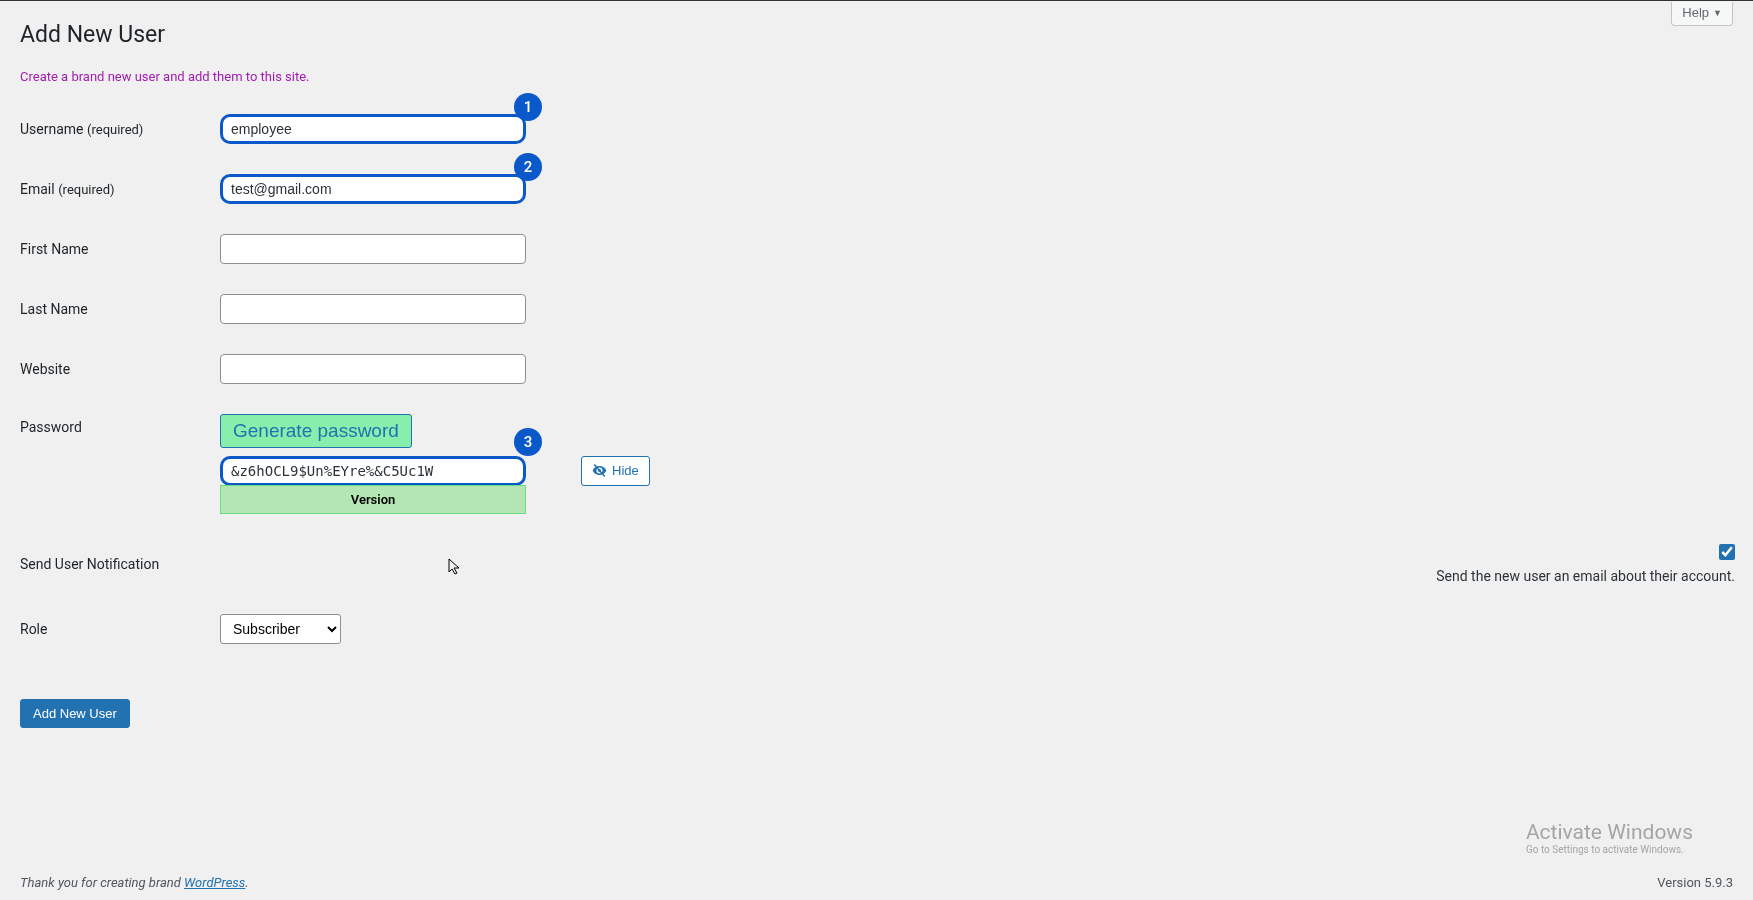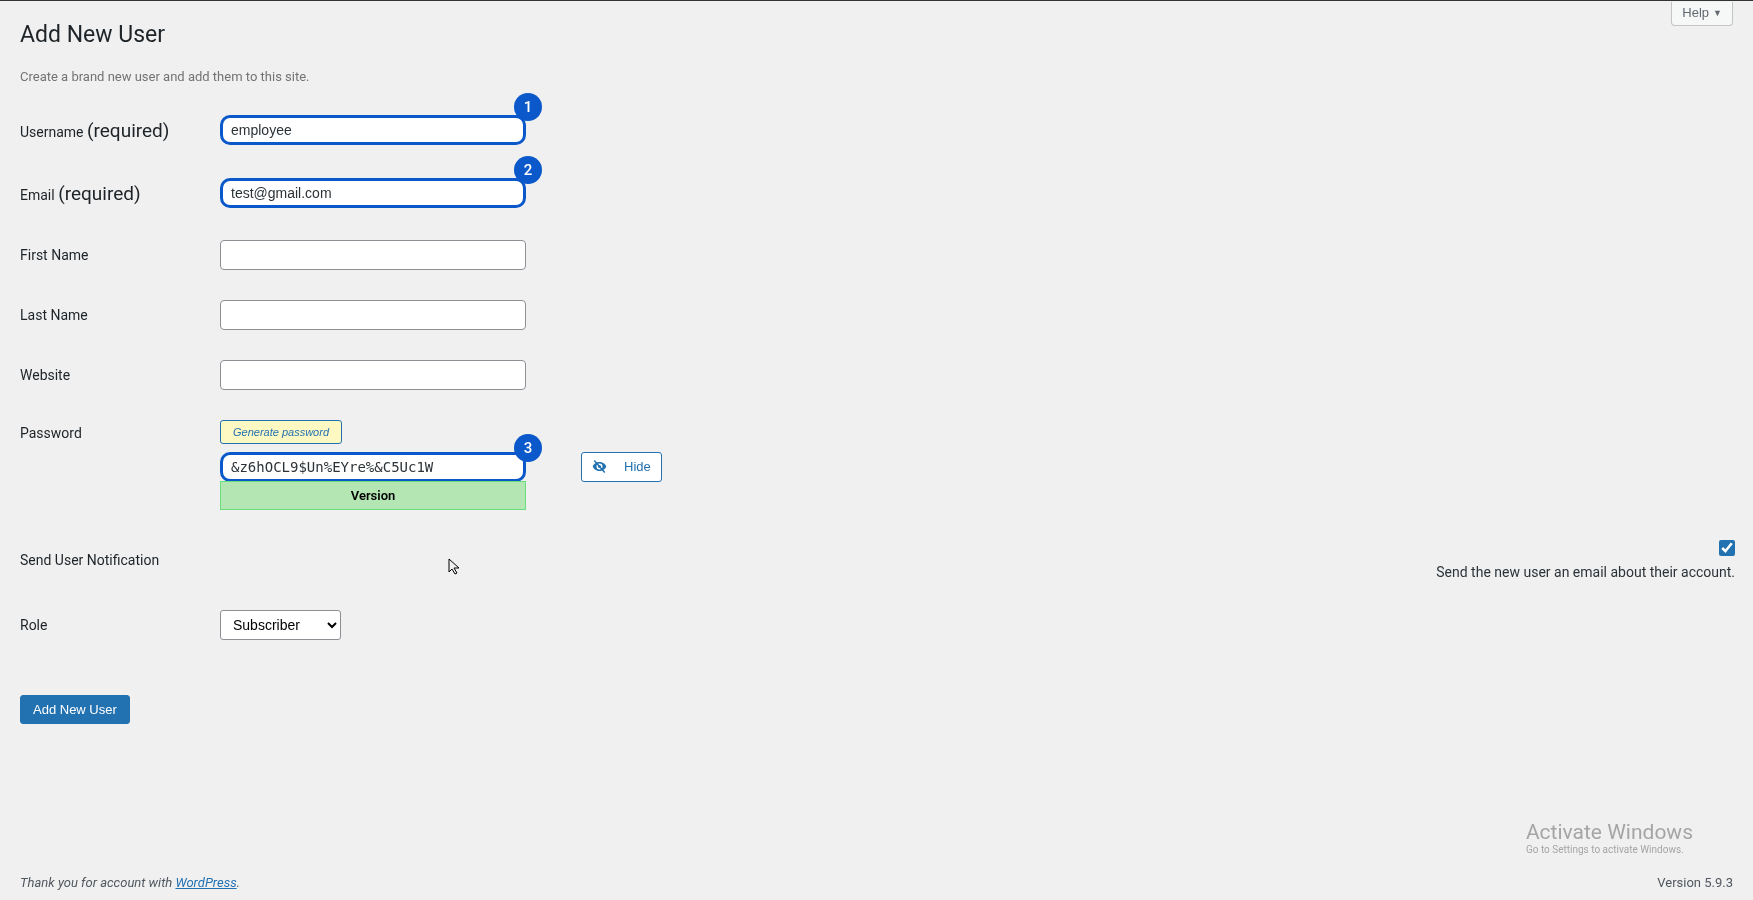--- a/index.html
+++ b/index.html
@@ -44,21 +44,21 @@
       display: flex;
       align-items: center;
       gap: 4px;
     }
     .help-btn .tri {
       font-size: 9px;
       color: #646970;
     }
     .subtitle {
       font-size: 13px;
-      color: #737373;
+      color: #a21caf;
       margin: 15px 0 10px 0;
     }
     table.form-table {
       width: 100%;
       border-collapse: collapse;
       margin-top: 15px;
     }
     .form-table th {
       text-align: left;
       vertical-align: middle;
@@ -67,21 +67,21 @@
       font-weight: 400;
       font-size: 14px;
       color: #1d2327;
     }
     .form-table td {
       padding: 15px 10px 15px 0;
       vertical-align: middle;
       position: relative;
     }
     .req {
-      font-size: 19px;
+      font-size: 13px;
     }
     input[type=text], input[type=email], input[type=url], input[type=password] {
       width: 25em;
       max-width: 306px;
       padding: 4px 8px;
       font-size: 14px;
       border: 1px solid #8c8f94;
       border-radius: 4px;
       background: #fff;
       height: 30px;
@@ -106,28 +106,27 @@
       font-weight: 500;
       top: -6px;
       left: 294px;
     }
     .step-badge.pw {
       top: 29px;
     }
     .gen-pass-btn {
       border: 1px solid #0a4b78;
       color: #0a4b78;
-      background: #fef9c3;
+      background: #86efac;
       border-radius: 3px;
       padding: 5px 12px;
-      font-size: 11px;
+      font-size: 19px;
       cursor: pointer;
       border-color: #2271b1;
       color: #2271b1;
-      font-style: italic;
     }
     .pw-row {
       display: flex;
       align-items: flex-start;
       gap: 5px;
       margin-top: 8px;
     }
     .pw-col {
       display: flex;
       flex-direction: column;
@@ -151,21 +150,21 @@
       border: 1px solid #2271b1;
       color: #2271b1;
       background: #fff;
       border-radius: 3px;
       padding: 4px 10px;
       font-size: 13px;
       cursor: pointer;
       height: 30px;
       display: flex;
       align-items: center;
-      gap: 17px;
+      gap: 5px;
     }
     .hide-btn svg {
       width: 15px;
       height: 15px;
       fill: #2271b1;
     }
     .checkbox-row {
       display: flex;
       align-items: flex-end;
       gap: 8px;
@@ -339,20 +338,20 @@
   </div>
 </div>
 
 <div class="watermark">
   <div class="l1">Activate Windows</div>
   <div class="l2">Go to Settings to activate Windows.</div>
 </div>
 
 <div class="footer">
   <div class="left">
-    <span>Thank you for account with </span><a href="#">WordPress</a><span>.</span>
+    <span>Thank you for creating brand </span><a href="#">WordPress</a><span>.</span>
   </div>
   <div class="right">Version 5.9.3</div>
 </div>
 
 <svg class="cursor" width="14" height="18">
   <path d="M1 1 L1 14 L4 11 L7 16 L9 15 L6 10 L11 10 Z" fill="none" stroke="#000" stroke-width="1"></path>
 </svg>
 
 </body></html>

